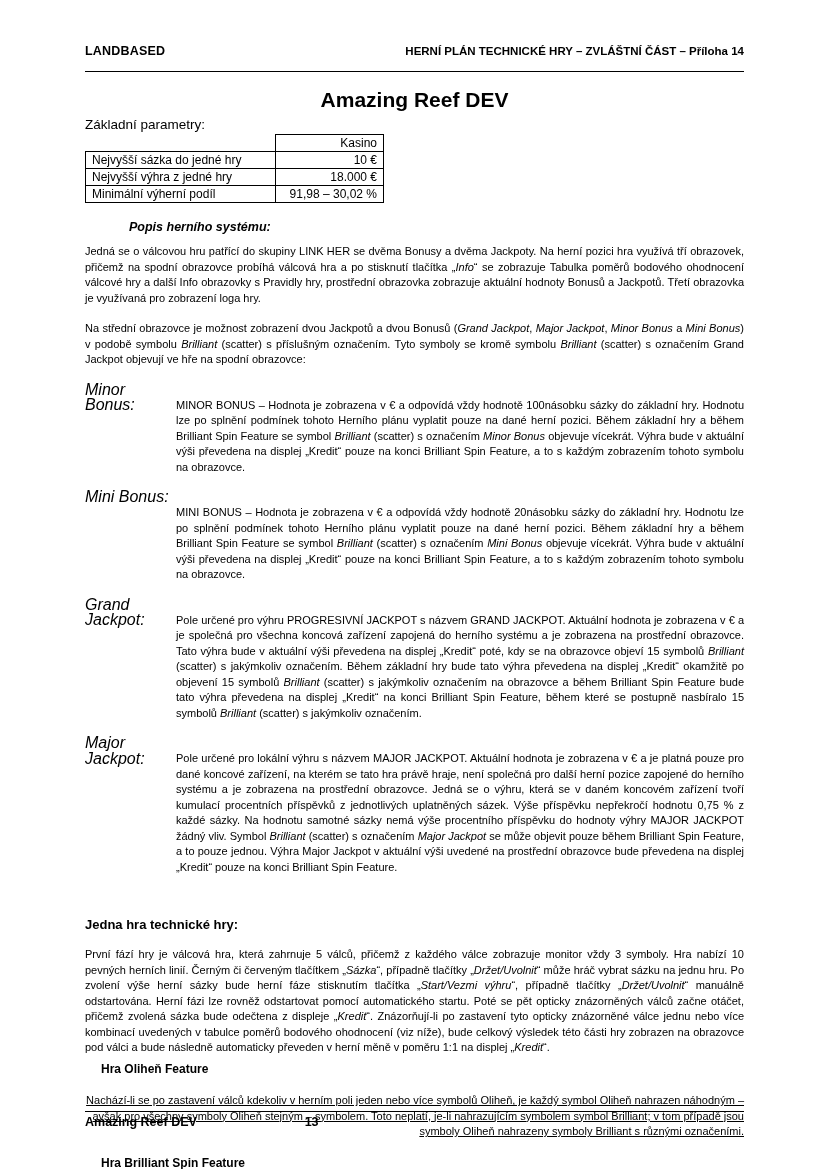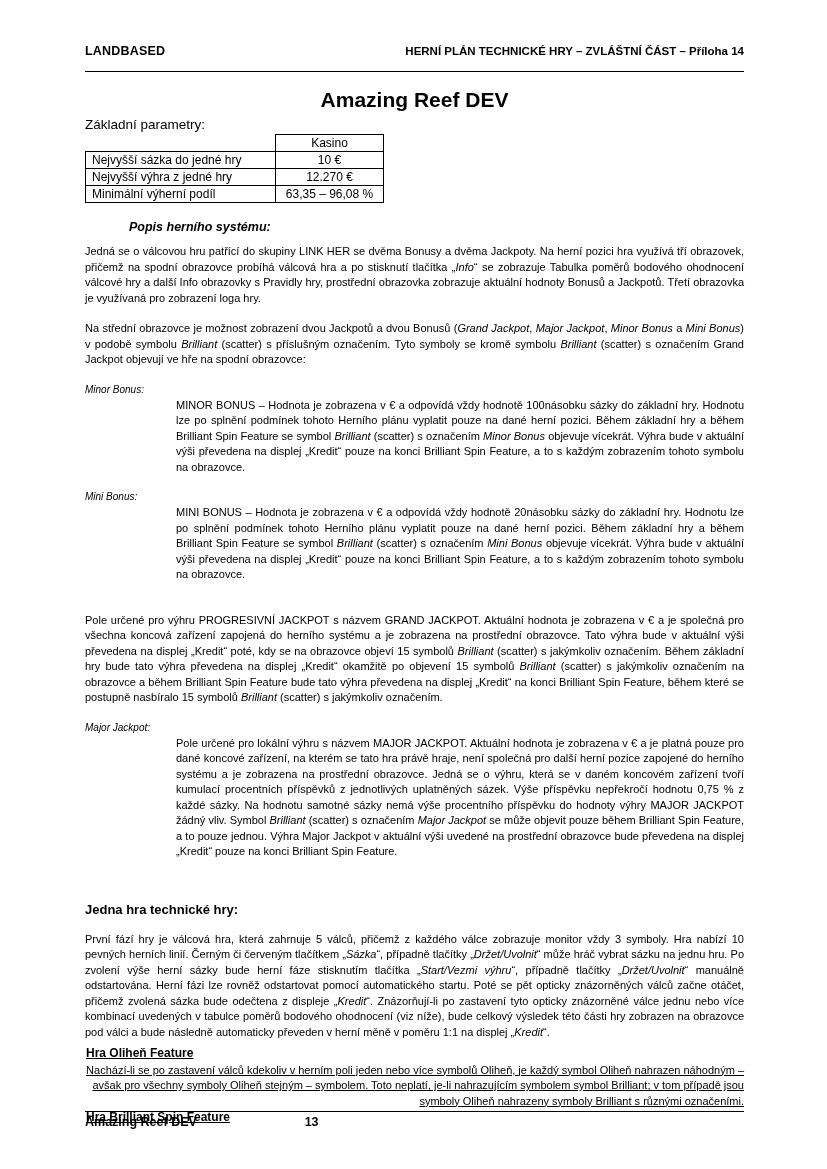--- a/index.html
+++ b/index.html
@@ -52,23 +52,23 @@
     border-collapse: collapse;
     margin-top: 2px;
     font-size: 12px;
   }
   table.params td {
     border: 1.5px solid #000;
     padding: 1px 6px;
     height: 14px;
   }
   table.params td.c1 { width: 177px; }
-  table.params td.c2 { width: 95px; text-align: center; }
+  table.params td.c2 { width: 95px; text-align: right; }
   table.params td.empty { border: none; }
-  table.params td.kasino { text-align: center; }
+  table.params td.kasino { text-align: right; }
   
   .sys-heading {
     font-size: 12.5px; font-weight: bold; font-style: italic;
     margin-top: 17px;
     margin-left: 44px;
   }
   p.body, .def-desc {
     font-size: 11px;
     line-height: 15.5px;
     text-align: justify;
@@ -77,35 +77,34 @@
   p.body { margin-top: 10px; }
   p.body.gap { margin-top: 15px; }
   
   .def-item {
     display: flex;
     margin-top: 14px;
   }
   .def-term {
     width: 91px;
     flex: 0 0 91px;
-    font-size: 10px;
+    font-size: 16px;
     font-style: italic;
     line-height: 15.5px;
   }
   .def-desc { flex: 1; margin-top: 16px; }
   
   .one-game-heading {
     font-size: 13px; font-weight: bold;
     margin-top: 42px;
   }
   .sub-heading {
     font-size: 12px; font-weight: bold;
     line-height: 15.5px;
-    margin: 1px;
-    text-decoration: underline;
+    margin: 16px;
   }
   p.body.left { text-align: right; text-decoration: underline; }
   p.body.tight { margin-top: 0; }
   
   .footer {
     position: absolute;
     left: 0; bottom: 40px;
     width: 659px;
   }
   .footer-rule {
@@ -144,45 +143,46 @@
       <tr>
         <td class="c1 empty"></td>
         <td class="c2 kasino">Kasino</td>
       </tr>
       <tr>
         <td class="c1">Nejvyšší sázka do jedné hry</td>
         <td class="c2">10 €</td>
       </tr>
       <tr>
         <td class="c1">Nejvyšší výhra z jedné hry</td>
-        <td class="c2">12.270 €</td>
+        <td class="c2">18.000 €</td>
       </tr>
       <tr>
         <td class="c1">Minimální výherní podíl</td>
-        <td class="c2">63,35 – 96,08 %</td>
+        <td class="c2">91,98 – 30,02 %</td>
       </tr>
     </tbody>
   </table>
 
   <div class="sys-heading">Popis herního systému:</div>
 
   <p class="body">Jedná se o válcovou hru patřící do skupiny LINK HER se dvěma Bonusy a dvěma Jackpoty. Na herní pozici hra využívá tří obrazovek, přičemž na spodní obrazovce probíhá válcová hra a po stisknutí tlačítka „<i>Info</i>“ se zobrazuje Tabulka poměrů bodového ohodnocení válcové hry a další Info obrazovky s Pravidly hry, prostřední obrazovka zobrazuje aktuální hodnoty Bonusů a Jackpotů. Třetí obrazovka je využívaná pro zobrazení loga hry.</p>
   <p class="body gap">Na střední obrazovce je možnost zobrazení dvou Jackpotů a dvou Bonusů (<i>Grand Jackpot</i>, <i>Major Jackpot</i>, <i>Minor Bonus</i> a <i>Mini Bonus</i>) v podobě symbolu <i>Brilliant</i> (scatter) s příslušným označením. Tyto symboly se kromě symbolu <i>Brilliant</i> (scatter) s označením Grand Jackpot objevují ve hře na spodní obrazovce:</p>
 
   <div class="def-item">
     <div class="def-term">Minor Bonus:</div>
     <div class="def-desc">MINOR BONUS – Hodnota je zobrazena v € a odpovídá vždy hodnotě 100násobku sázky do základní hry. Hodnotu lze po splnění podmínek tohoto Herního plánu vyplatit pouze na dané herní pozici. Během základní hry a během Brilliant Spin Feature se symbol <i>Brilliant</i> (scatter) s označením <i>Minor Bonus</i> objevuje vícekrát. Výhra bude v aktuální výši převedena na displej „Kredit“ pouze na konci Brilliant Spin Feature, a to s každým zobrazením tohoto symbolu na obrazovce.</div>
   </div>
 
   <div class="def-item">
     <div class="def-term">Mini Bonus:</div>
     <div class="def-desc">MINI BONUS – Hodnota je zobrazena v € a odpovídá vždy hodnotě 20násobku sázky do základní hry. Hodnotu lze po splnění podmínek tohoto Herního plánu vyplatit pouze na dané herní pozici. Během základní hry a během Brilliant Spin Feature se symbol <i>Brilliant</i> (scatter) s označením <i>Mini Bonus</i> objevuje vícekrát. Výhra bude v aktuální výši převedena na displej „Kredit“ pouze na konci Brilliant Spin Feature, a to s každým zobrazením tohoto symbolu na obrazovce.</div>
   </div>
 
   <div class="def-item">
+    <div class="def-term">Grand Jackpot:</div>
     <div class="def-desc">Pole určené pro výhru PROGRESIVNÍ JACKPOT s názvem GRAND JACKPOT. Aktuální hodnota je zobrazena v € a je společná pro všechna koncová zařízení zapojená do herního systému a je zobrazena na prostřední obrazovce. Tato výhra bude v aktuální výši převedena na displej „Kredit“ poté, kdy se na obrazovce objeví 15 symbolů <i>Brilliant</i> (scatter) s jakýmkoliv označením. Během základní hry bude tato výhra převedena na displej „Kredit“ okamžitě po objevení 15 symbolů <i>Brilliant</i> (scatter) s jakýmkoliv označením na obrazovce a během Brilliant Spin Feature bude tato výhra převedena na displej „Kredit“ na konci Brilliant Spin Feature, během které se postupně nasbíralo 15 symbolů <i>Brilliant</i> (scatter) s jakýmkoliv označením.</div>
   </div>
 
   <div class="def-item">
     <div class="def-term">Major Jackpot:</div>
     <div class="def-desc">Pole určené pro lokální výhru s názvem MAJOR JACKPOT. Aktuální hodnota je zobrazena v € a je platná pouze pro dané koncové zařízení, na kterém se tato hra právě hraje, není společná pro další herní pozice zapojené do herního systému a je zobrazena na prostřední obrazovce. Jedná se o výhru, která se v daném koncovém zařízení tvoří kumulací procentních příspěvků z jednotlivých uplatněných sázek. Výše příspěvku nepřekročí hodnotu 0,75 % z každé sázky. Na hodnotu samotné sázky nemá výše procentního příspěvku do hodnoty výhry MAJOR JACKPOT žádný vliv. Symbol <i>Brilliant</i> (scatter) s označením <i>Major Jackpot</i> se může objevit pouze během Brilliant Spin Feature, a to pouze jednou. Výhra Major Jackpot v aktuální výši uvedené na prostřední obrazovce bude převedena na displej „Kredit“ pouze na konci Brilliant Spin Feature.</div>
   </div>
 
   <div class="one-game-heading">Jedna hra technické hry:</div>
 

